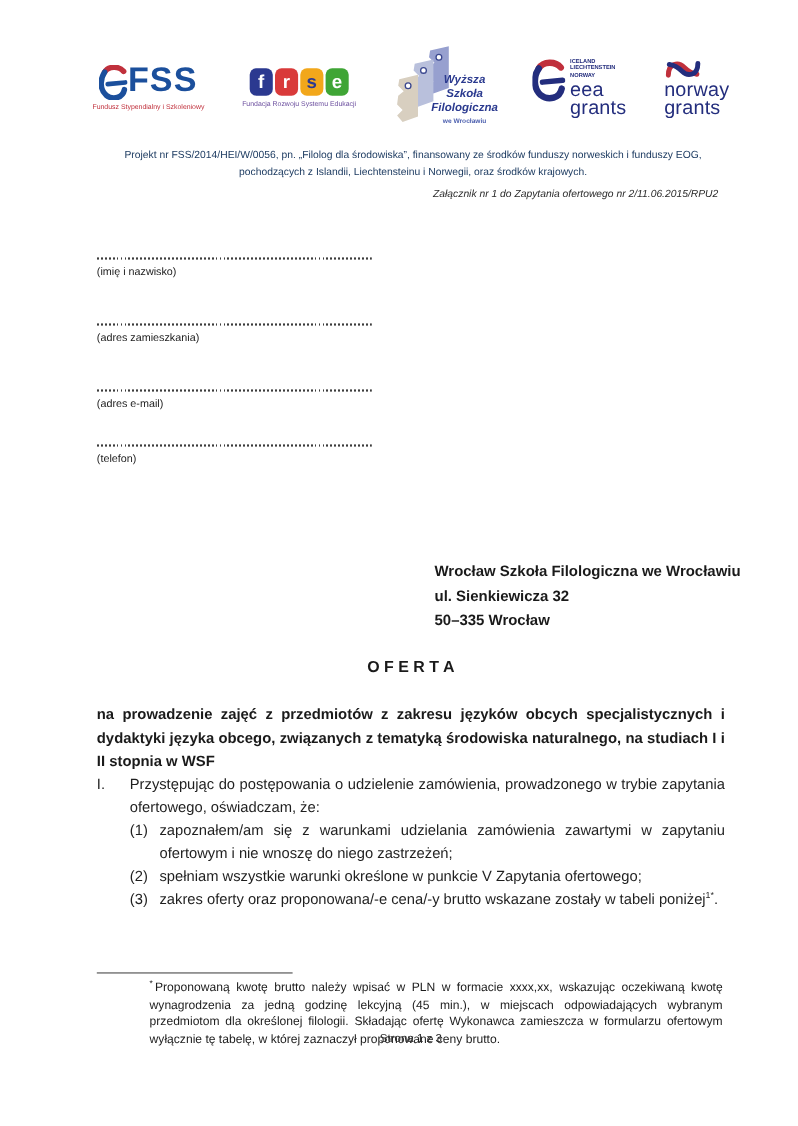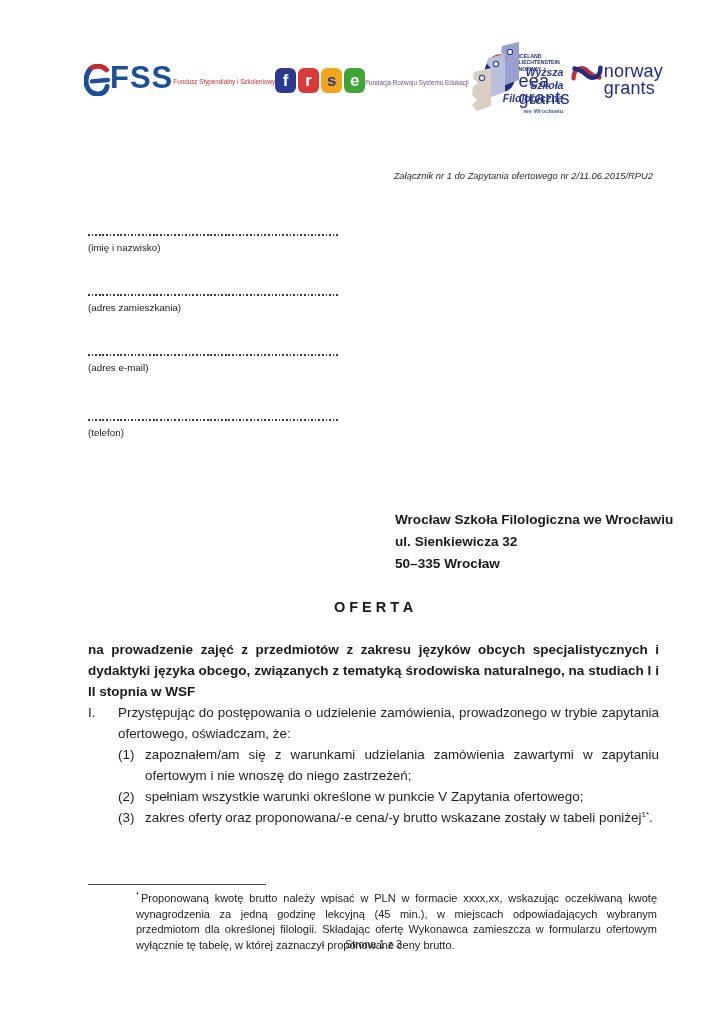--- a/index.html
+++ b/index.html
@@ -3,56 +3,56 @@
 <meta charset="utf-8">
 <style>
   * { margin:0; padding:0; box-sizing:border-box; }
   html,body { background:#ffffff; }
   body { font-family:"Liberation Sans", sans-serif; color:#1f1f1f; }
   .page { position:relative; width:725px; height:1024px; background:#fff; margin:0 auto; overflow:hidden; }
 
   
   .logos { position:absolute; top:40px; left:84px; right:62px; height:80px;
            display:flex; justify-content:space-between; align-items:center; }
-  .logo { display:flex; align-items:center; }
+  .logo { display:flex; flex-direction:column; align-items:center; }
 
   .fss-top { display:flex; align-items:flex-start; }
   .fss-text { font-size:31px; font-weight:bold; color:#1b4f9c; letter-spacing:1px; line-height:0.9; }
   .fss-caption { font-size:6.3px; color:#c0303c; margin-top:3px; white-space:nowrap; }
 
   .frse-tiles { display:flex; gap:2px; }
   .tile { width:21px; height:25px; border-radius:6px; color:#fff; font-weight:bold; font-size:17px;
           display:flex; align-items:center; justify-content:center; line-height:1; }
   .t-f { background:#2b3990; }
   .t-r { background:#d93a3a; }
   .t-s { background:#f2a71b; color:#2b3990; }
   .t-e { background:#3fa535; }
   .frse-caption { font-size:6.3px; color:#6b4e9e; margin-top:4px; white-space:nowrap; }
 
   .wsf { flex-direction:row; align-items:flex-end; position:relative; width:92px; height:80px; }
   .wsf svg { position:absolute; left:0; top:0; }
-  .wsf-text { position:absolute; left:34px; top:26px; text-align:right; }
+  .wsf-text { position:absolute; left:34px; top:26px; text-align:center; }
   .wsf-text .wl { font-size:10.5px; font-weight:bold; font-style:italic; color:#2b3a8f; line-height:1.25; }
   .wsf-text .wl4 { font-size:6px; font-weight:bold; color:#4f62b0; margin-top:3px; }
 
   .eea-row { display:flex; align-items:flex-start; }
   .eea-countries { font-size:5.2px; font-weight:bold; color:#232d7d; line-height:1.25; white-space:pre-line; margin-bottom:1px; }
   .grants-name { font-size:18px; color:#232d7d; line-height:0.95; letter-spacing:0.2px; }
   .norway { align-items:flex-start; }
 
   
   .project-line { position:absolute; top:133px; left:98px; right:72px; text-align:center;
                   font-size:9.4px; line-height:1.62; color:#17365d; }
   .attachment-line { position:absolute; top:170px; left:98px; right:72px; text-align:right;
                      font-size:9.4px; font-style:italic; color:#2b2b2b; }
 
   
   .fields { position:absolute; top:234px; left:88px; }
   .field { margin-bottom:41px; }
-  .field:nth-child(3) { margin-bottom:46px; }
+  .field:nth-child(3) { margin-bottom:31px; }
   .dotline { width:250px; height:2px; margin-bottom:6px;
              background-image:repeating-linear-gradient(90deg,#3c3c3c 0 1.7px,transparent 1.7px 3.6px); }
   .field-label { font-size:9.8px; color:#222; }
 
   
   .recipient { position:absolute; top:509px; left:395px; font-size:13.6px; font-weight:bold;
                color:#1a1a1a; line-height:22px; }
 
   
   .title { position:absolute; top:599px; left:88px; right:66px; text-align:center;
@@ -156,20 +156,21 @@
         <path d="M34 4 C34 16 24 18 18 12 C15 9 11 6 5 5" stroke="#232d7d" stroke-width="5" fill="none" stroke-linecap="round"></path>
       </svg>
       <div class="grants-name" style="align-self:flex-start">
         <div>norway</div>
         <div>grants</div>
       </div>
     </div>
 
   </div>
 
+  <div class="project-line">Projekt nr FSS/2014/HEI/W/0056, pn. „Filolog dla środowiska”, finansowany ze środków funduszy norweskich i funduszy EOG, pochodzących z Islandii, Liechtensteinu i Norwegii, oraz środków krajowych.</div>
   <div class="attachment-line">Załącznik nr 1 do Zapytania ofertowego nr 2/11.06.2015/RPU2</div>
 
   <div class="fields">
     <div class="field">
       <div class="dotline"></div>
       <div class="field-label">(imię i nazwisko)</div>
     </div>
     <div class="field">
       <div class="dotline"></div>
       <div class="field-label">(adres zamieszkania)</div>

